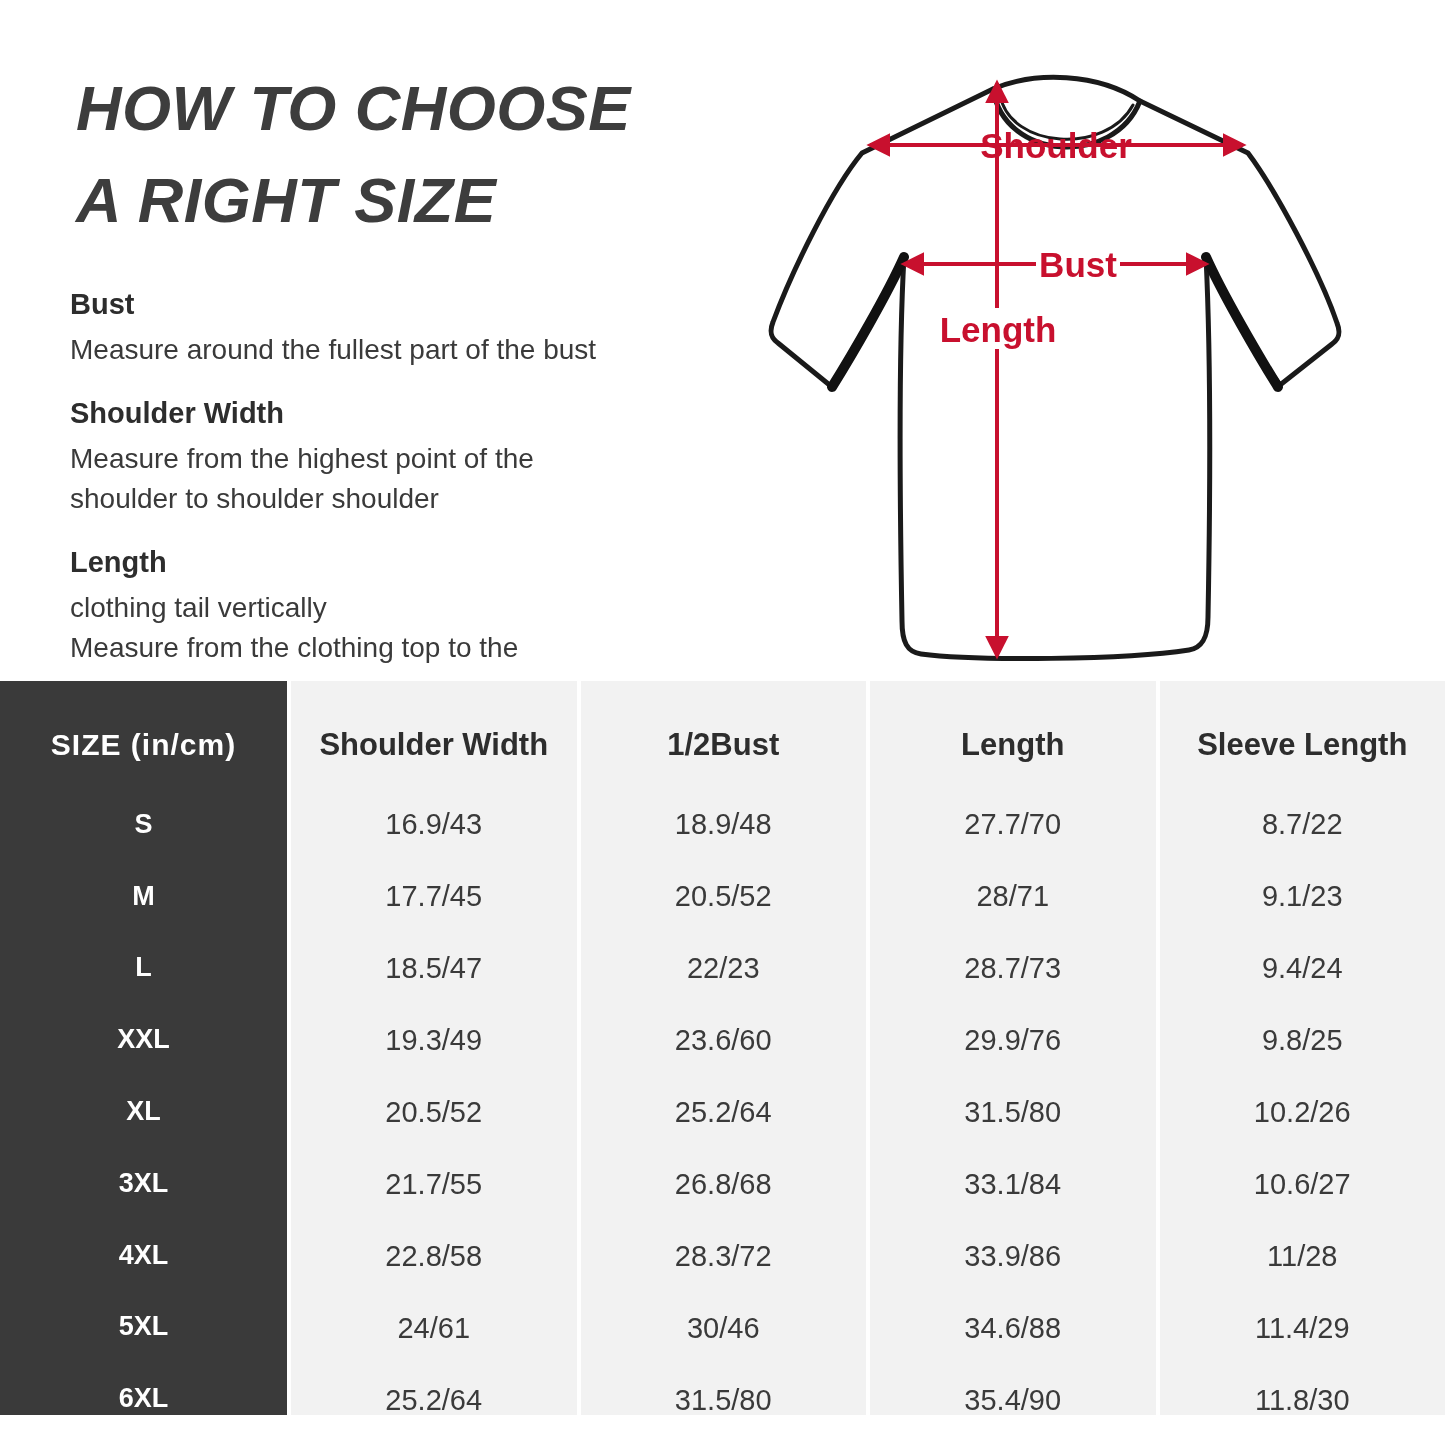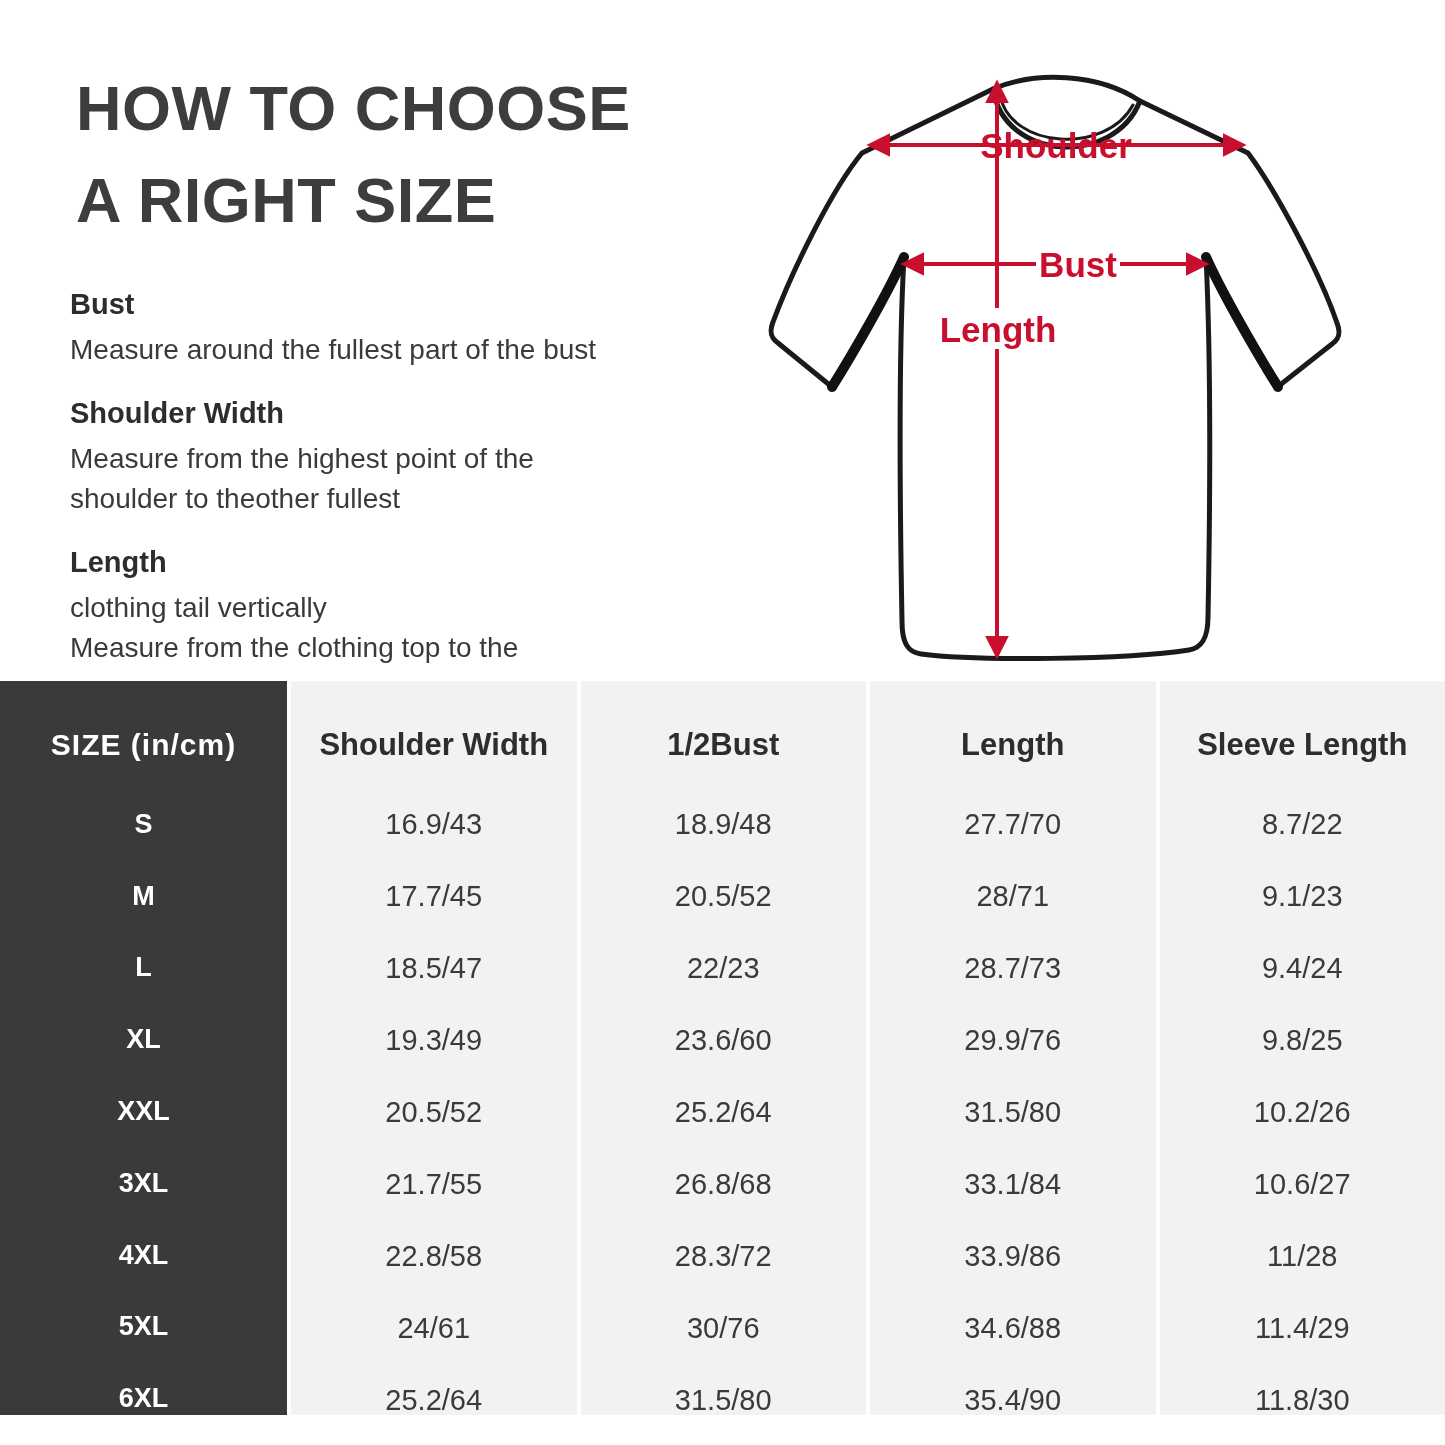--- a/index.html
+++ b/index.html
@@ -3,21 +3,21 @@
 <meta charset="utf-8">
 <style>
   * { margin:0; padding:0; box-sizing:border-box; }
   html,body { width:1445px; height:1445px; }
   body { background:#ffffff; font-family:"Liberation Sans", sans-serif; position:relative; overflow:hidden; }
 
   .canvas { position:absolute; left:0; top:0; width:1445px; height:1445px; background:#fff; }
 
   
   .title { position:absolute; left:76px; top:62px; font-size:63px; font-weight:bold;
-           color:#3d3d3d; line-height:92px; letter-spacing:0.5px; }
+           color:#3d3d3d; line-height:92px; letter-spacing:0.5px;font-style:italic; }
 
   
   .sections { position:absolute; left:70px; top:288px; width:580px; }
   .sec { margin-bottom:27px; }
   .sec-h { font-size:29px; font-weight:bold; color:#2d2d2d; margin-bottom:9px; }
   .sec-line { font-size:28px; color:#3a3a3a; line-height:40px; }
 
   
   .shirt-wrap { position:absolute; left:740px; top:60px; width:610px; height:612px; }
   .shirt-wrap svg { width:100%; height:100%; display:block; }
@@ -45,21 +45,21 @@
   </div>
 
   <div class="sections">
     <div class="sec">
       <div class="sec-h">Bust</div>
       <div class="sec-line">Measure around the fullest part of the bust</div>
     </div>
     <div class="sec">
       <div class="sec-h">Shoulder Width</div>
       <div class="sec-line">Measure from the highest point of the</div>
-      <div class="sec-line">shoulder to theother fullest</div>
+      <div class="sec-line">shoulder to shoulder shoulder</div>
     </div>
     <div class="sec">
       <div class="sec-h">Length</div>
       <div class="sec-line">clothing tail vertically</div>
       <div class="sec-line">Measure from the clothing top to the</div>
     </div>
   </div>
 
   <div class="shirt-wrap">
     <svg viewBox="0 0 610 610" xmlns="http://www.w3.org/2000/svg">
@@ -107,22 +107,22 @@
       <text class="red-label" x="258" y="281" text-anchor="middle">Length</text>
     </svg>
   </div>
 
   <div class="size-table">
       <div class="tcol dark">
         <div class="tcell thead">SIZE (in/cm)</div>
         <div class="tcell">S</div>
         <div class="tcell">M</div>
         <div class="tcell">L</div>
+        <div class="tcell">XXL</div>
         <div class="tcell">XL</div>
-        <div class="tcell">XXL</div>
         <div class="tcell">3XL</div>
         <div class="tcell">4XL</div>
         <div class="tcell">5XL</div>
         <div class="tcell">6XL</div>
       </div>
       <div class="tcol">
         <div class="tcell thead">Shoulder Width</div>
         <div class="tcell">16.9/43</div>
         <div class="tcell">17.7/45</div>
         <div class="tcell">18.5/47</div>
@@ -135,21 +135,21 @@
       </div>
       <div class="tcol">
         <div class="tcell thead">1/2Bust</div>
         <div class="tcell">18.9/48</div>
         <div class="tcell">20.5/52</div>
         <div class="tcell">22/23</div>
         <div class="tcell">23.6/60</div>
         <div class="tcell">25.2/64</div>
         <div class="tcell">26.8/68</div>
         <div class="tcell">28.3/72</div>
-        <div class="tcell">30/76</div>
+        <div class="tcell">30/46</div>
         <div class="tcell">31.5/80</div>
       </div>
       <div class="tcol">
         <div class="tcell thead">Length</div>
         <div class="tcell">27.7/70</div>
         <div class="tcell">28/71</div>
         <div class="tcell">28.7/73</div>
         <div class="tcell">29.9/76</div>
         <div class="tcell">31.5/80</div>
         <div class="tcell">33.1/84</div>

